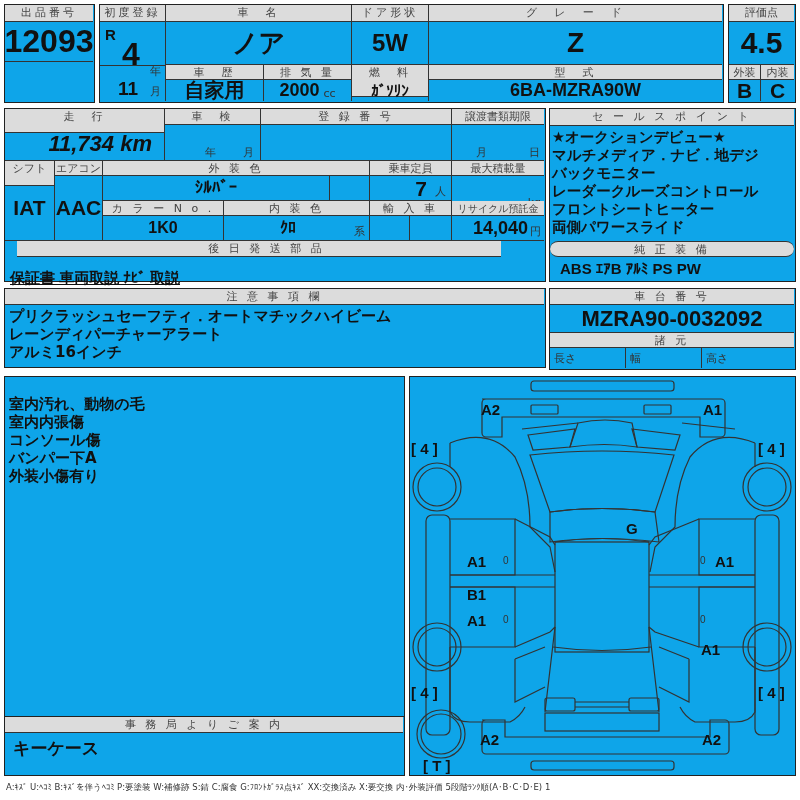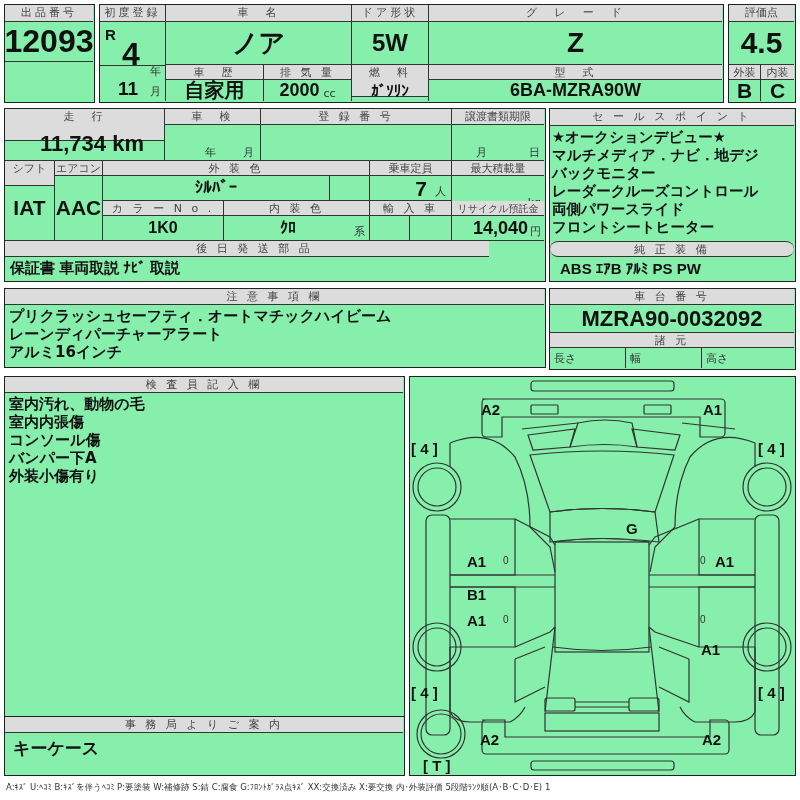--- a/index.html
+++ b/index.html
@@ -1,17 +1,17 @@
 <!DOCTYPE html>
 <html><head>
 <meta charset="utf-8">
 <style>
   * { box-sizing: border-box; margin: 0; padding: 0; }
   body { width: 800px; height: 800px; background: #ffffff; position: relative; overflow: hidden; font-family: "DejaVu Sans", sans-serif; color: #111; }
-  .box { position: absolute; border: 1.5px solid #222; background: #86efac; }
+  .box { position: absolute; border: 1.5px solid #222; background: #0ea5e9; }
   .cell { position: absolute; border-right: 1px solid #333; border-bottom: 1px solid #333; overflow: hidden; }
   .hdr { background: #dcdcdc; color: #444; font-size: 11px; text-align: center; letter-spacing: 3px; line-height: 15px; }
   .val { font-family: "Liberation Sans", sans-serif; font-weight: bold; color: #111; }
   .c { display: flex; align-items: center; justify-content: center; }
   .small { font-size: 11px; color: #333; font-weight: normal; }
   .txtlines { font-weight: bold; font-size: 15px; line-height: 18px; padding: 2px 4px; }
   .legend { position: absolute; left: 6px; top: 782px; font-size: 8.5px; color: #333; white-space: nowrap; letter-spacing: 0px; }
   svg text { font-family: "Liberation Sans", sans-serif; font-weight: bold; }
 </style>
 </head>
@@ -55,23 +55,23 @@
 <div class="box" style="left:728px;top:4px;width:68px;height:99px;">
   <div class="cell hdr" style="left:0;top:0;width:65px;height:17px;border-right:none;letter-spacing:0;">評価点</div>
   <div class="cell val c" style="left:0;top:17px;width:65px;height:43px;font-size:30px;border-right:none;">4.5</div>
   <div class="cell hdr" style="left:0;top:60px;width:32px;height:15px;letter-spacing:0;">外装</div>
   <div class="cell hdr" style="left:32px;top:60px;width:33px;height:15px;border-right:none;letter-spacing:0;">内装</div>
   <div class="cell val c" style="left:0;top:75px;width:32px;height:21px;font-size:21px;border-bottom:none;">B</div>
   <div class="cell val c" style="left:32px;top:75px;width:33px;height:21px;font-size:21px;border:none;">C</div>
 </div>
 
 <div class="box" style="left:4px;top:108px;width:542px;height:174px;">
-  <div class="cell hdr" style="left:0;top:0;width:160px;height:32px;">走　行</div>
+  <div class="cell hdr" style="left:0;top:0;width:160px;height:24px;">走　行</div>
   <div class="cell" style="left:0;top:16px;width:160px;height:36px;">
-    <span class="val" style="position:absolute;right:20px;top:6px;font-size:22px;"><span>11,734</span> <span>km</span></span>
+    <span class="val" style="position:absolute;right:12px;top:6px;font-size:22px;font-style:italic;"><span>11,734</span> <span>km</span></span>
   </div>
   <div class="cell hdr" style="left:160px;top:0;width:96px;height:16px;">車　検</div>
   <div class="cell" style="left:160px;top:16px;width:96px;height:36px;">
     <span class="small" style="position:absolute;left:40px;top:20px;">年</span>
     <span class="small" style="position:absolute;right:6px;top:20px;">月</span>
   </div>
   <div class="cell hdr" style="left:256px;top:0;width:191px;height:16px;">登 録 番 号</div>
   <div class="cell" style="left:256px;top:16px;width:191px;height:36px;"></div>
   <div class="cell hdr" style="left:447px;top:0;width:92px;height:16px;border-right:none;letter-spacing:0;">譲渡書類期限</div>
   <div class="cell" style="left:447px;top:16px;width:92px;height:36px;border-right:none;">
@@ -106,33 +106,33 @@
   </div>
   <div class="cell hdr" style="left:365px;top:92px;width:82px;height:15px;">輸 入 車</div>
   <div class="cell" style="left:365px;top:107px;width:40px;height:25px;"></div>
   <div class="cell" style="left:405px;top:107px;width:42px;height:25px;"></div>
   <div class="cell hdr" style="left:447px;top:92px;width:92px;height:15px;border-right:none;letter-spacing:0;font-size:10px;">リサイクル預託金</div>
   <div class="cell" style="left:447px;top:107px;width:92px;height:25px;border-right:none;">
     <span class="val" style="position:absolute;right:16px;top:2px;font-size:18px;">14,040</span>
     <span class="small" style="position:absolute;right:3px;top:8px;">円</span>
   </div>
 
-  <div class="cell hdr" style="left:0;top:132px;width:484px;height:16px;border-right:none;padding-left:15px;">後 日 発 送 部 品</div>
-  <div class="cell val" style="left:0;top:148px;width:539px;height:39px;border:none;font-size:15px;padding:2px 5px;">保証書 車両取説 ﾅﾋﾞ 取説</div>
+  <div class="cell hdr" style="left:12px;top:132px;width:484px;height:16px;border-right:none;padding-left:15px;">後 日 発 送 部 品</div>
+  <div class="cell val" style="left:0;top:148px;width:539px;height:39px;border:none;font-size:15px;padding:12px 5px;text-decoration:underline;">保証書 車両取説 ﾅﾋﾞ 取説</div>
 </div>
 
 <div class="box" style="left:549px;top:108px;width:247px;height:174px;">
   <div class="cell hdr" style="left:0;top:0;width:244px;height:17px;border-right:none;">セ ー ル ス ポ イ ン ト</div>
   <div style="position:absolute;left:2px;top:19px;">
     <div class="txtlines" style="padding:0;font-size:14.5px;">★オークションデビュー★</div>
     <div class="txtlines" style="padding:0;font-size:14.5px;">マルチメディア．ナビ．地デジ</div>
     <div class="txtlines" style="padding:0;font-size:14.5px;">バックモニター</div>
     <div class="txtlines" style="padding:0;font-size:14.5px;">レーダークルーズコントロール</div>
+    <div class="txtlines" style="padding:0;font-size:14.5px;">フロントシートヒーター</div>
     <div class="txtlines" style="padding:0;font-size:14.5px;">両側パワースライド</div>
-    <div class="txtlines" style="padding:0;font-size:14.5px;">フロントシートヒーター</div>
   </div>
   <div class="cell hdr" style="left:0;top:132px;width:244px;height:16px;border-right:none;border-top:1px solid #333;border-radius:8px;">純 正 装 備</div>
   <div class="val" style="position:absolute;left:10px;top:151px;font-size:15px;">ABS ｴｱB ｱﾙﾐ PS PW</div>
 </div>
 
 <div class="box" style="left:4px;top:288px;width:542px;height:80px;">
   <div class="cell hdr" style="left:0;top:0;width:539px;height:16px;border-right:none;">注 意 事 項 欄</div>
   <div style="position:absolute;left:2px;top:18px;">
     <div class="txtlines" style="padding:0 2px;">プリクラッシュセーフティ．オートマチックハイビーム</div>
     <div class="txtlines" style="padding:0 2px;">レーンディパーチャーアラート</div>
@@ -143,21 +143,20 @@
 <div class="box" style="left:549px;top:288px;width:247px;height:82px;">
   <div class="cell hdr" style="left:0;top:0;width:244px;height:16px;border-right:none;">車 台 番 号</div>
   <div class="cell val c" style="left:0;top:16px;width:244px;height:28px;border-right:none;font-size:22px;">MZRA90-0032092</div>
   <div class="cell hdr" style="left:0;top:44px;width:244px;height:15px;border-right:none;">諸 元</div>
   <div class="cell small" style="left:0;top:59px;width:76px;height:20px;border-bottom:none;padding:3px 4px;">長さ</div>
   <div class="cell small" style="left:76px;top:59px;width:76px;height:20px;border-bottom:none;padding:3px 4px;">幅</div>
   <div class="cell small" style="left:152px;top:59px;width:92px;height:20px;border:none;padding:3px 4px;">高さ</div>
 </div>
 
 <div class="box" style="left:4px;top:376px;width:401px;height:340px;border-bottom:none;">
-  <div class="cell hdr" style="left:0;top:0;width:398px;height:16px;border-right:none;">検 査 員 記 入 欄</div>
   <div style="position:absolute;left:2px;top:18px;">
     <div class="txtlines" style="padding:0 2px;">室内汚れ、動物の毛</div>
     <div class="txtlines" style="padding:0 2px;">室内内張傷</div>
     <div class="txtlines" style="padding:0 2px;">コンソール傷</div>
     <div class="txtlines" style="padding:0 2px;">バンパー下A</div>
     <div class="txtlines" style="padding:0 2px;">外装小傷有り</div>
   </div>
 </div>
 
 <div class="box" style="left:4px;top:716px;width:401px;height:60px;">

